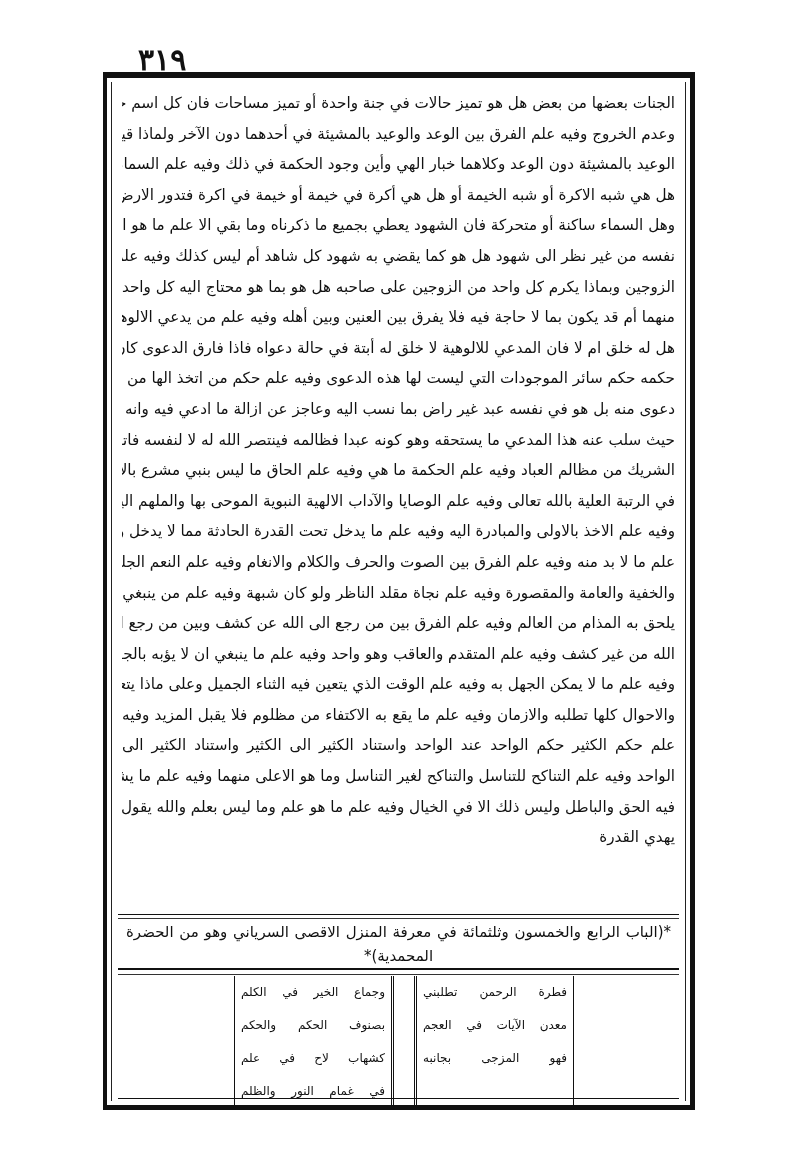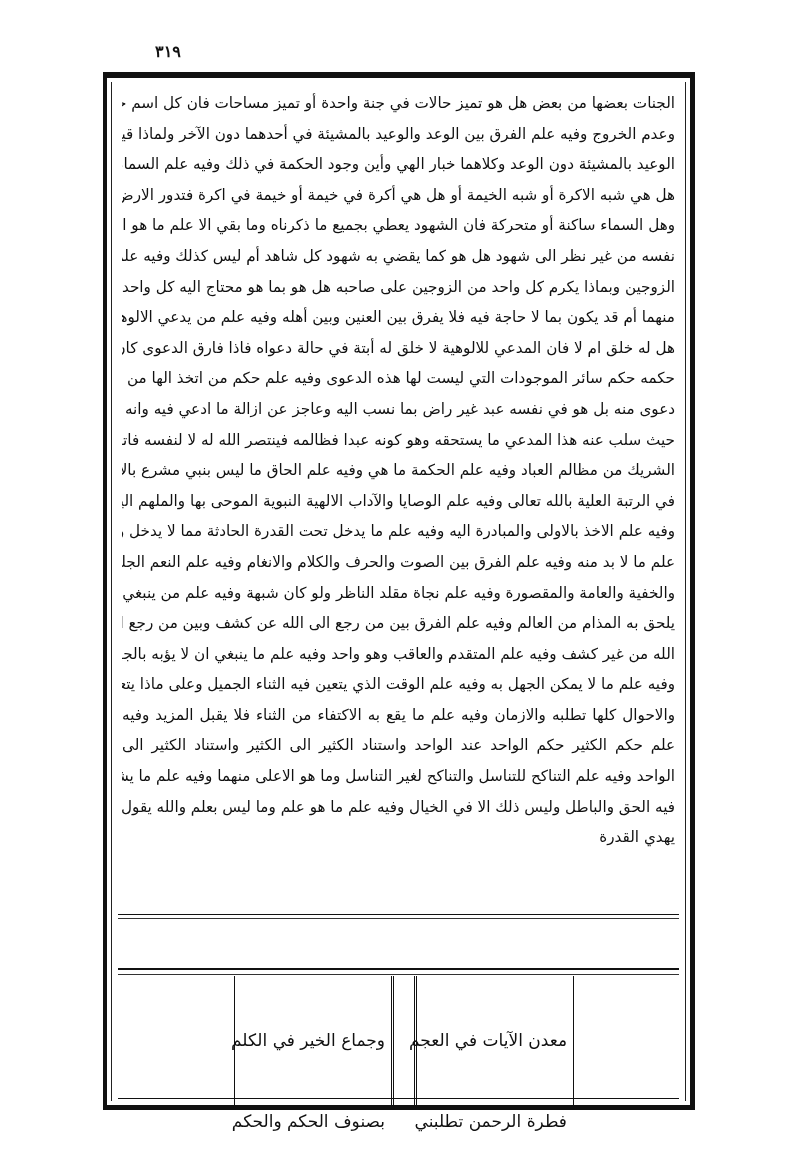--- a/index.html
+++ b/index.html
@@ -1,20 +1,20 @@
 <!DOCTYPE html>
 <html><head>
 <meta charset="utf-8">
 <style>
   html, body { margin:0; padding:0; background:#ffffff; }
   body { width:800px; height:1158px; position:relative; overflow:hidden;
          font-family:"DejaVu Sans", sans-serif; color:#111; }
   .page-number { position:absolute; left:138px; top:42px; width:60px; height:28px;
-                 font-family:"DejaVu Serif", serif; font-size:16px; font-weight:bold;
-                 text-align:center; letter-spacing:1px; }
+                 font-family:"DejaVu Serif", serif; font-size:30px; font-weight:bold;
+                 text-align:left; letter-spacing:1px; }
   .frame { position:absolute; left:103px; top:72px; width:592px; height:1038px;
            border-top:6px solid #111; border-bottom:5px solid #111;
            border-left:4px solid #111; border-right:5px solid #111; box-sizing:border-box; }
   .frame-inner { position:absolute; left:4px; right:4px; top:4px; bottom:4px;
                  border-left:1.5px solid #222; border-right:1.5px solid #222; }
   .body-text { position:absolute; left:10px; right:10px; top:6px; height:828px;
                direction:rtl; }
   .body-line { height:30.6px; line-height:30.6px; font-size:15.2px; white-space:nowrap;
                overflow:hidden; text-align:justify; text-align-last:justify; }
   .body-line.last { text-align-last:right; }
@@ -25,22 +25,22 @@
   .heading { position:absolute; left:14px; right:14px; top:838px; direction:rtl;
              text-align:center; font-size:15px; }
   .heading-line { height:24px; line-height:24px; white-space:nowrap; }
   .heading-line.first { text-align:justify; text-align-last:justify; }
   .rule-mid { position:absolute; left:6px; right:6px; top:886px; border-top:2.5px solid #111; }
   .rule-mid2 { position:absolute; left:6px; right:6px; top:892px; border-top:1px solid #333; }
   .poetry { position:absolute; left:122px; width:340px; top:894px; height:134px; direction:rtl; }
   .poem-col { position:absolute; top:0; width:160px; height:134px; box-sizing:border-box; }
   .poem-col.right { right:0; border-left:3px double #111; border-right:1.5px solid #111; }
   .poem-col.left { left:0; border-left:1.5px solid #111; border-right:3px double #111; }
-  .poem-line { height:33px; line-height:33px; font-size:17px; white-space:nowrap; padding:0 6px;
-               text-align:justify; text-align-last:justify;margin-top:48px; }
+  .poem-line { height:33px; line-height:33px; font-size:12px; white-space:nowrap; padding:0 6px;
+               text-align:justify; text-align-last:justify; }
   .rule-bottom { position:absolute; left:6px; right:6px; bottom:2px; border-top:1.5px solid #111; }
 </style>
 </head>
 <body>
 
 <div class="page-number">٣١٩</div>
 
 <div class="frame">
   <div class="frame-inner">
 
@@ -58,38 +58,43 @@
       <div class="body-line">دعوى منه بل هو في نفسه عبد غير راض بما نسب اليه وعاجز عن ازالة ما ادعي فيه وانه مظلوم</div>
       <div class="body-line">حيث سلب عنه هذا المدعي ما يستحقه وهو كونه عبدا فظالمه فينتصر الله له لا لنفسه فاتخاذ</div>
       <div class="body-line">الشريك من مظالم العباد وفيه علم الحكمة ما هي وفيه علم الحاق ما ليس بنبي مشرع بالانبياء</div>
       <div class="body-line">في الرتبة العلية بالله تعالى وفيه علم الوصايا والآداب الالهية النبوية الموحى بها والملهم اليها</div>
       <div class="body-line">وفيه علم الاخذ بالاولى والمبادرة اليه وفيه علم ما يدخل تحت القدرة الحادثة مما لا يدخل وفيه</div>
       <div class="body-line">علم ما لا بد منه وفيه علم الفرق بين الصوت والحرف والكلام والانغام وفيه علم النعم الجلية</div>
       <div class="body-line">والخفية والعامة والمقصورة وفيه علم نجاة مقلد الناظر ولو كان شبهة وفيه علم من ينبغي ان</div>
       <div class="body-line">يلحق به المذام من العالم وفيه علم الفرق بين من رجع الى الله عن كشف وبين من رجع الى</div>
       <div class="body-line">الله من غير كشف وفيه علم المتقدم والعاقب وهو واحد وفيه علم ما ينبغي ان لا يؤبه بالجهل به</div>
       <div class="body-line">وفيه علم ما لا يمكن الجهل به وفيه علم الوقت الذي يتعين فيه الثناء الجميل وعلى ماذا يتعين</div>
-      <div class="body-line">والاحوال كلها تطلبه والازمان وفيه علم ما يقع به الاكتفاء من الثناء فلا يقبل المزيد وفيه</div>
+      <div class="body-line">والاحوال كلها تطلبه والازمان وفيه علم ما يقع به الاكتفاء من مظلوم فلا يقبل المزيد وفيه</div>
       <div class="body-line">علم حكم الكثير حكم الواحد عند الواحد واستناد الكثير الى الكثير واستناد الكثير الى</div>
       <div class="body-line">الواحد وفيه علم التناكح للتناسل والتناكح لغير التناسل وما هو الاعلى منهما وفيه علم ما يشترك</div>
       <div class="body-line">فيه الحق والباطل وليس ذلك الا في الخيال وفيه علم ما هو علم وما ليس بعلم والله يقول الحق وهو</div>
       <div class="body-line last">يهدي القدرة</div>
     </div>
 
     <div class="rule-top"></div>
     <div class="rule-top2"></div>
 
+    <div class="heading">
+      <div class="heading-line first">*(الباب الرابع والخمسون وثلثمائة في معرفة المنزل الاقصى السرياني وهو من الحضرة</div>
+      <div class="heading-line">المحمدية)*</div>
+    </div>
 
     <div class="rule-mid"></div>
     <div class="rule-mid2"></div>
 
     <div class="poetry">
       <div class="poem-col right">
+        <div class="poem-line">فطرة الرحمن تطلبني</div>
         <div class="poem-line">معدن الآيات في العجم</div>
-        <div class="poem-line">فطرة الرحمن تطلبني</div>
+        <div class="poem-line">فهو المزجى بجانبه</div>
       </div>
       <div class="poem-col left">
         <div class="poem-line">وجماع الخير في الكلم</div>
         <div class="poem-line">بصنوف الحكم والحكم</div>
         <div class="poem-line">كشهاب لاح في علم</div>
         <div class="poem-line">في غمام النور والظلم</div>
       </div>
     </div>
 
     <div class="rule-bottom"></div>

